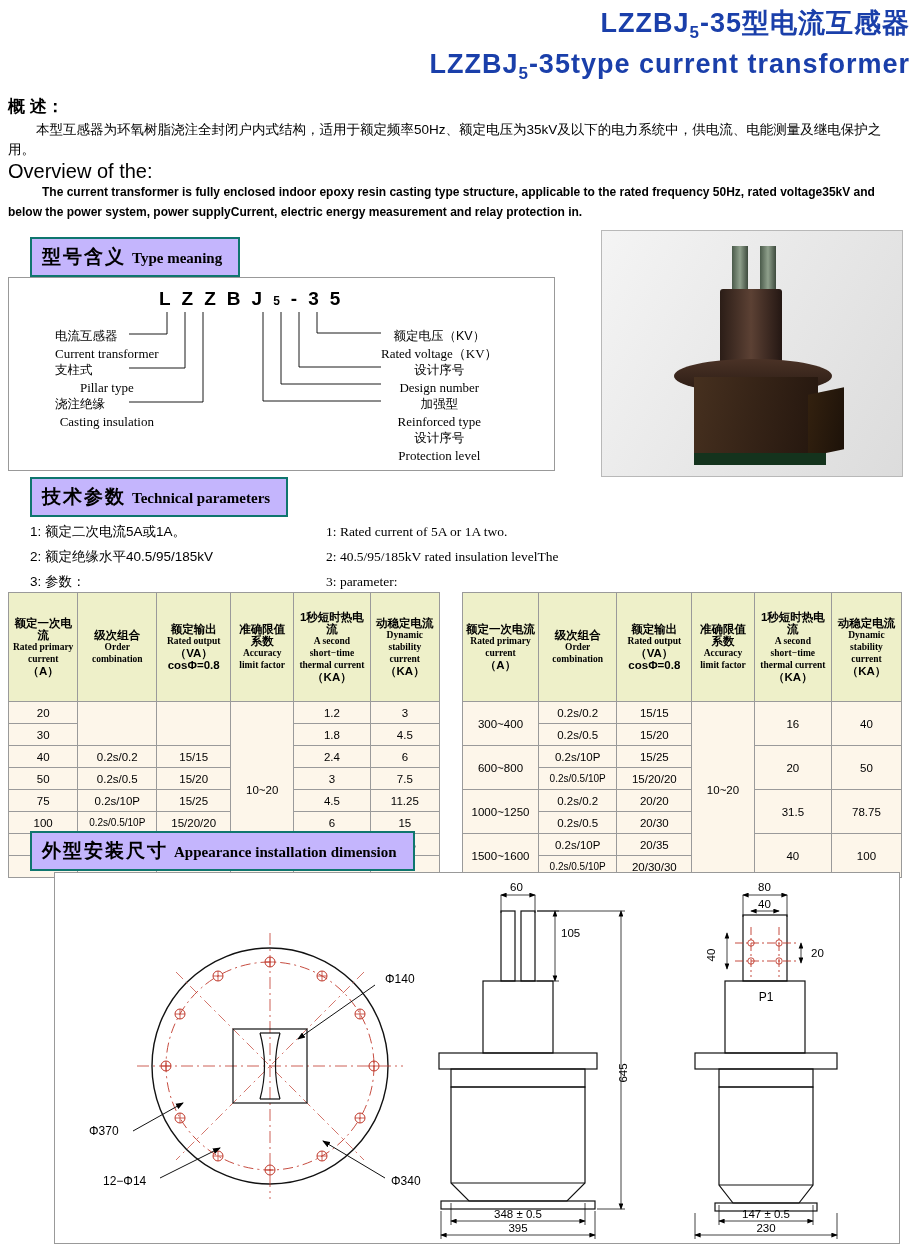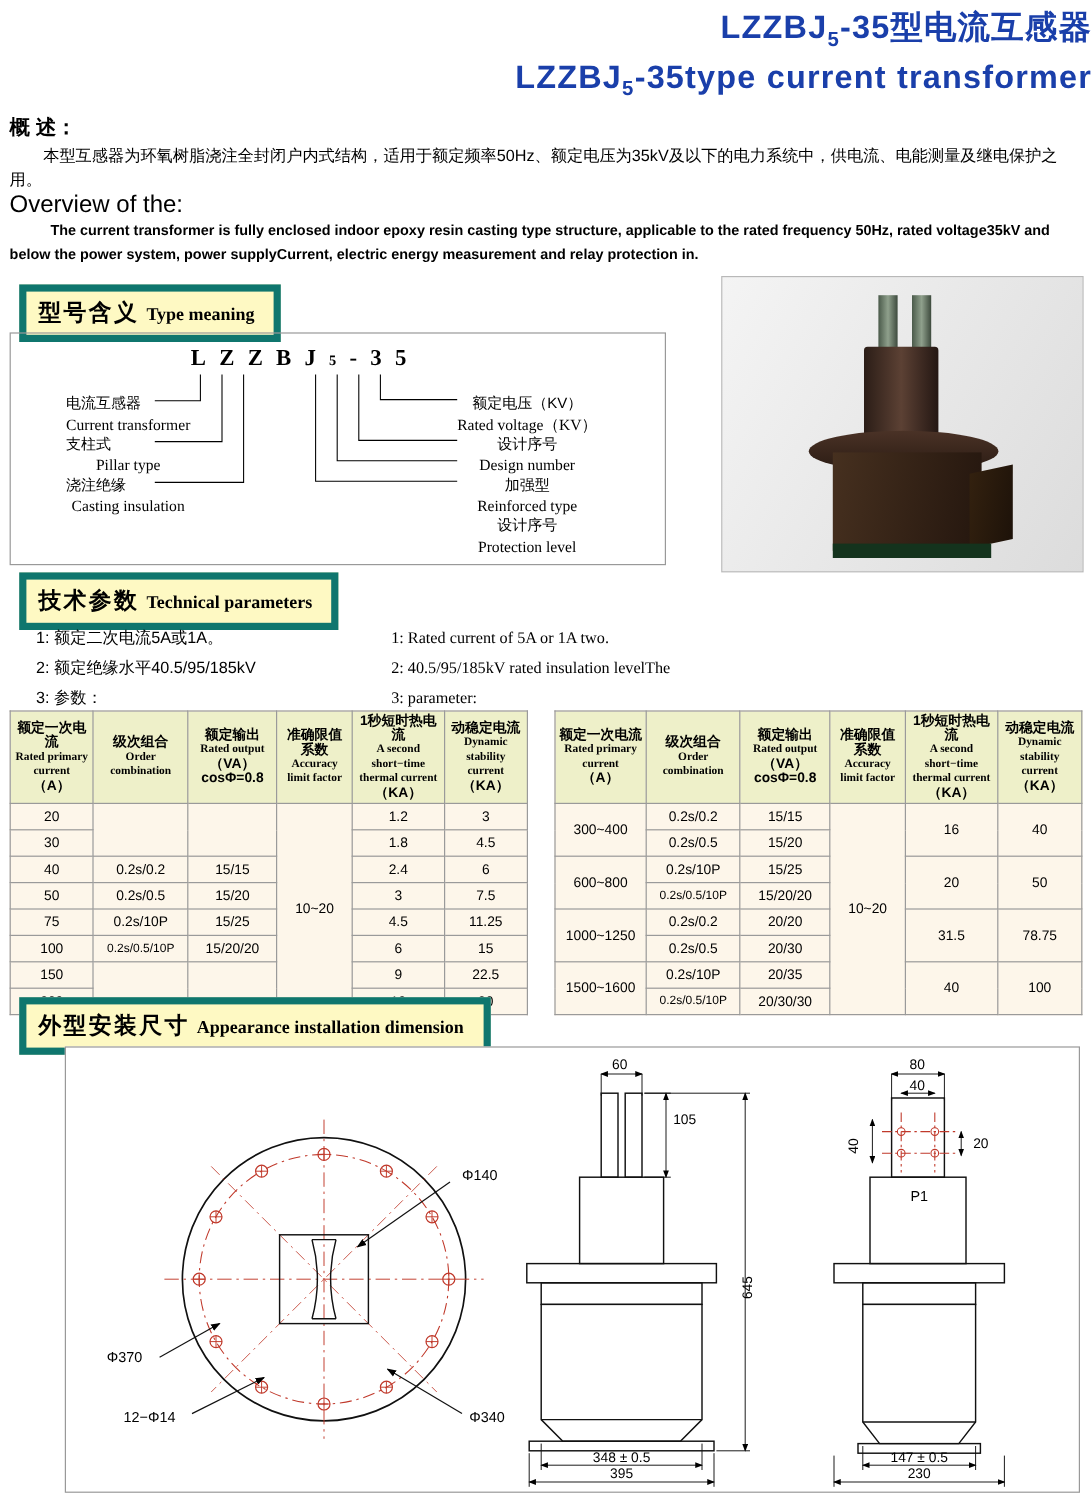--- a/index.html
+++ b/index.html
@@ -28,38 +28,38 @@
   
   .overview{padding:4px 8px 0 8px;}
   .ov-head{font-size:17px;font-weight:bold;}
   .ov-cn{font-size:13.5px;line-height:20px;text-indent:28px;margin-top:2px;}
   .ov-en-head{font-size:20px;line-height:22px;}
   .ov-en{font-size:12px;line-height:20px;font-weight:bold;}
   .ov-en .ind{display:inline-block;width:34px;}
 
   
   .sec-bar{
-    background:#fef9c3;
-    border:6px solid #0f766e;
+    background:#c4b5fd;
+    border:2px solid #0f766e;
     display:inline-block;
     padding:5px 16px 5px 10px;
-    margin-left:8px;
+    margin-left:22px;
   }
   .sec-cn{font-size:19px;font-weight:bold;letter-spacing:2px;}
   .sec-en{font-size:15px;font-family:"Liberation Serif", serif;font-weight:bold;margin-left:6px;}
 
   
   .typebox{
     position:absolute;left:8px;top:277px;width:545px;height:192px;
     border:1px solid #999;
   }
   .code-line{
     position:absolute;top:10px;left:150px;
     font-size:19px;font-weight:bold;letter-spacing:11px;
-    font-family:Liberation Serif, serif;
+    font-family:Liberation Sans, sans-serif;
     text-align:center;
   }
   .code-line .small{font-size:12px;}
   .tm-labels{position:absolute;left:46px;top:50px;font-size:12.5px;line-height:17px;}
   .tm-labels .en{font-family:"Liberation Serif", serif;font-size:13px;text-align:center;}
   .tm-right{position:absolute;left:372px;top:50px;font-size:12.5px;line-height:17px;text-align:center;}
   .tm-right .en{font-family:"Liberation Serif", serif;font-size:13px;}
 
   
   .photo{
@@ -87,21 +87,21 @@
     position:absolute;
     background:#fdf6ea;
   }
   table.spec th, table.spec td{
     border:1px solid #9a9a9a;
     text-align:center;
     vertical-align:middle;
     font-size:11.5px;
     padding:1px 2px;
   }
-  table.spec thead th{background:#eef0c9;font-size:10.5px;line-height:12px;padding:2px 3px;}
+  table.spec thead th{background:#eef0c9;font-size:10.5px;line-height:12px;padding:18px 3px;}
   table.spec thead th .cn{font-size:11.5px;display:block;}
   table.spec thead th .en{font-size:9.5px;display:block;font-family:"Liberation Serif", serif;}
   table.spec tbody td{background:#fdf6ea;height:19px;}
   #table-left{left:8px;top:592px;width:432px;}
   #table-right{left:462px;top:592px;width:440px;}
 
   
   .draw-box{
     position:absolute;left:54px;top:872px;width:844px;height:370px;
     border:1px solid #999;

